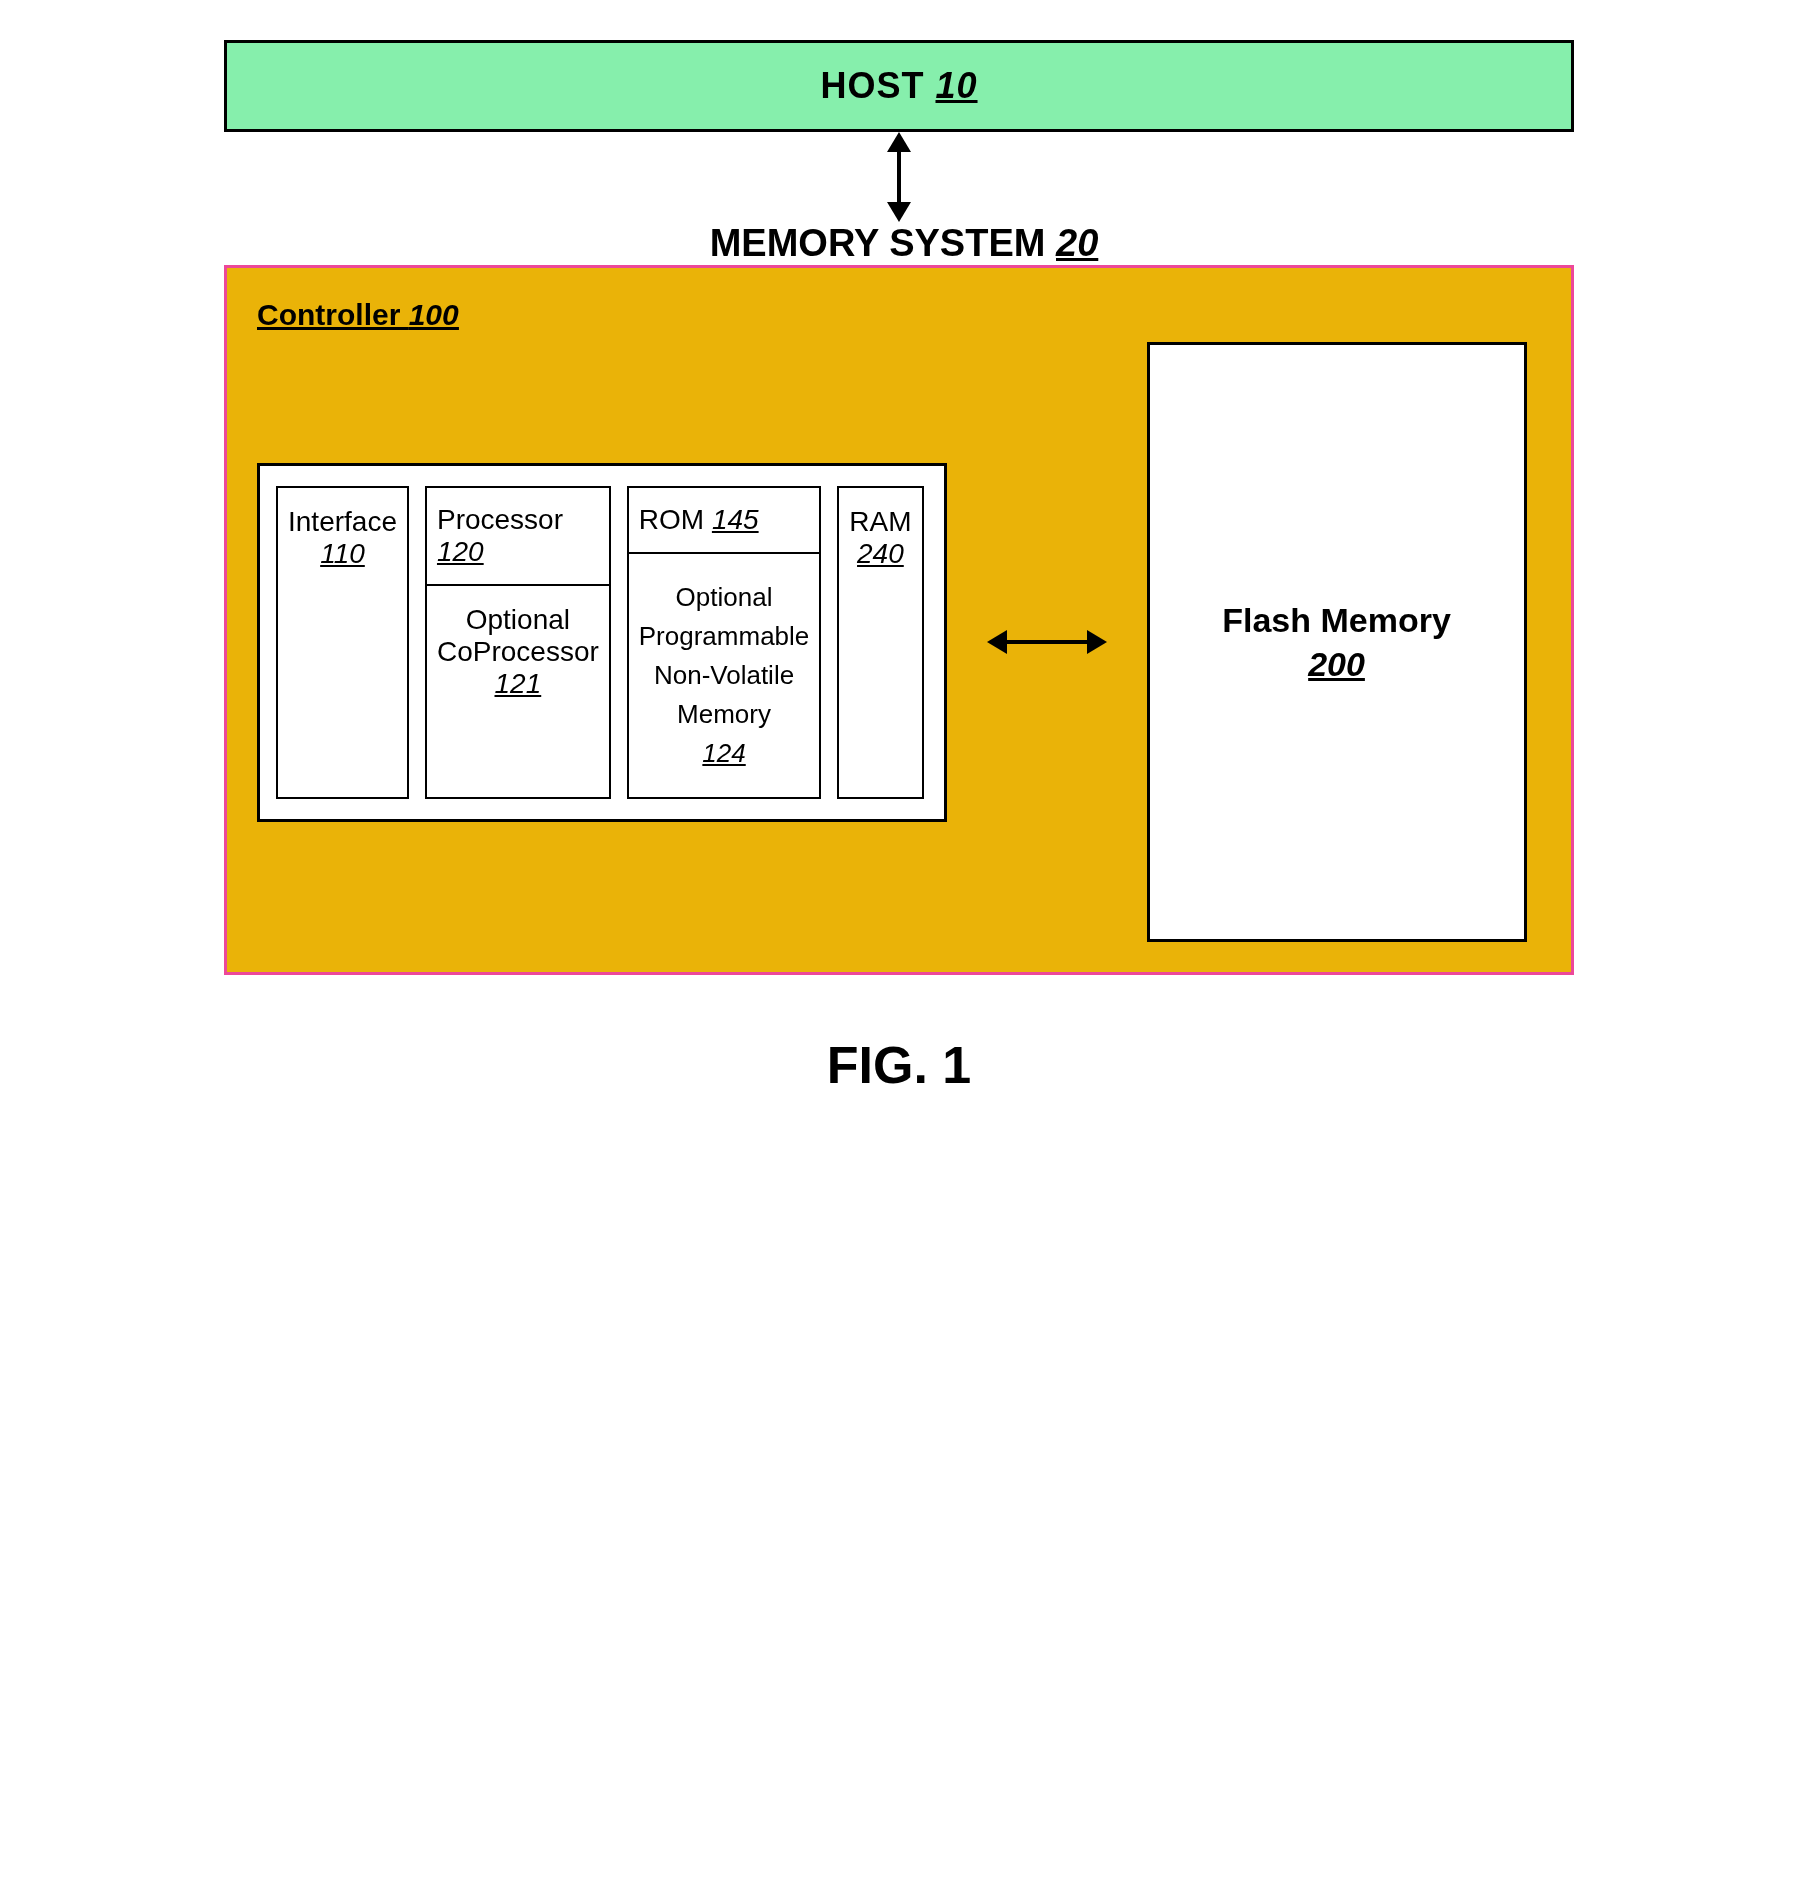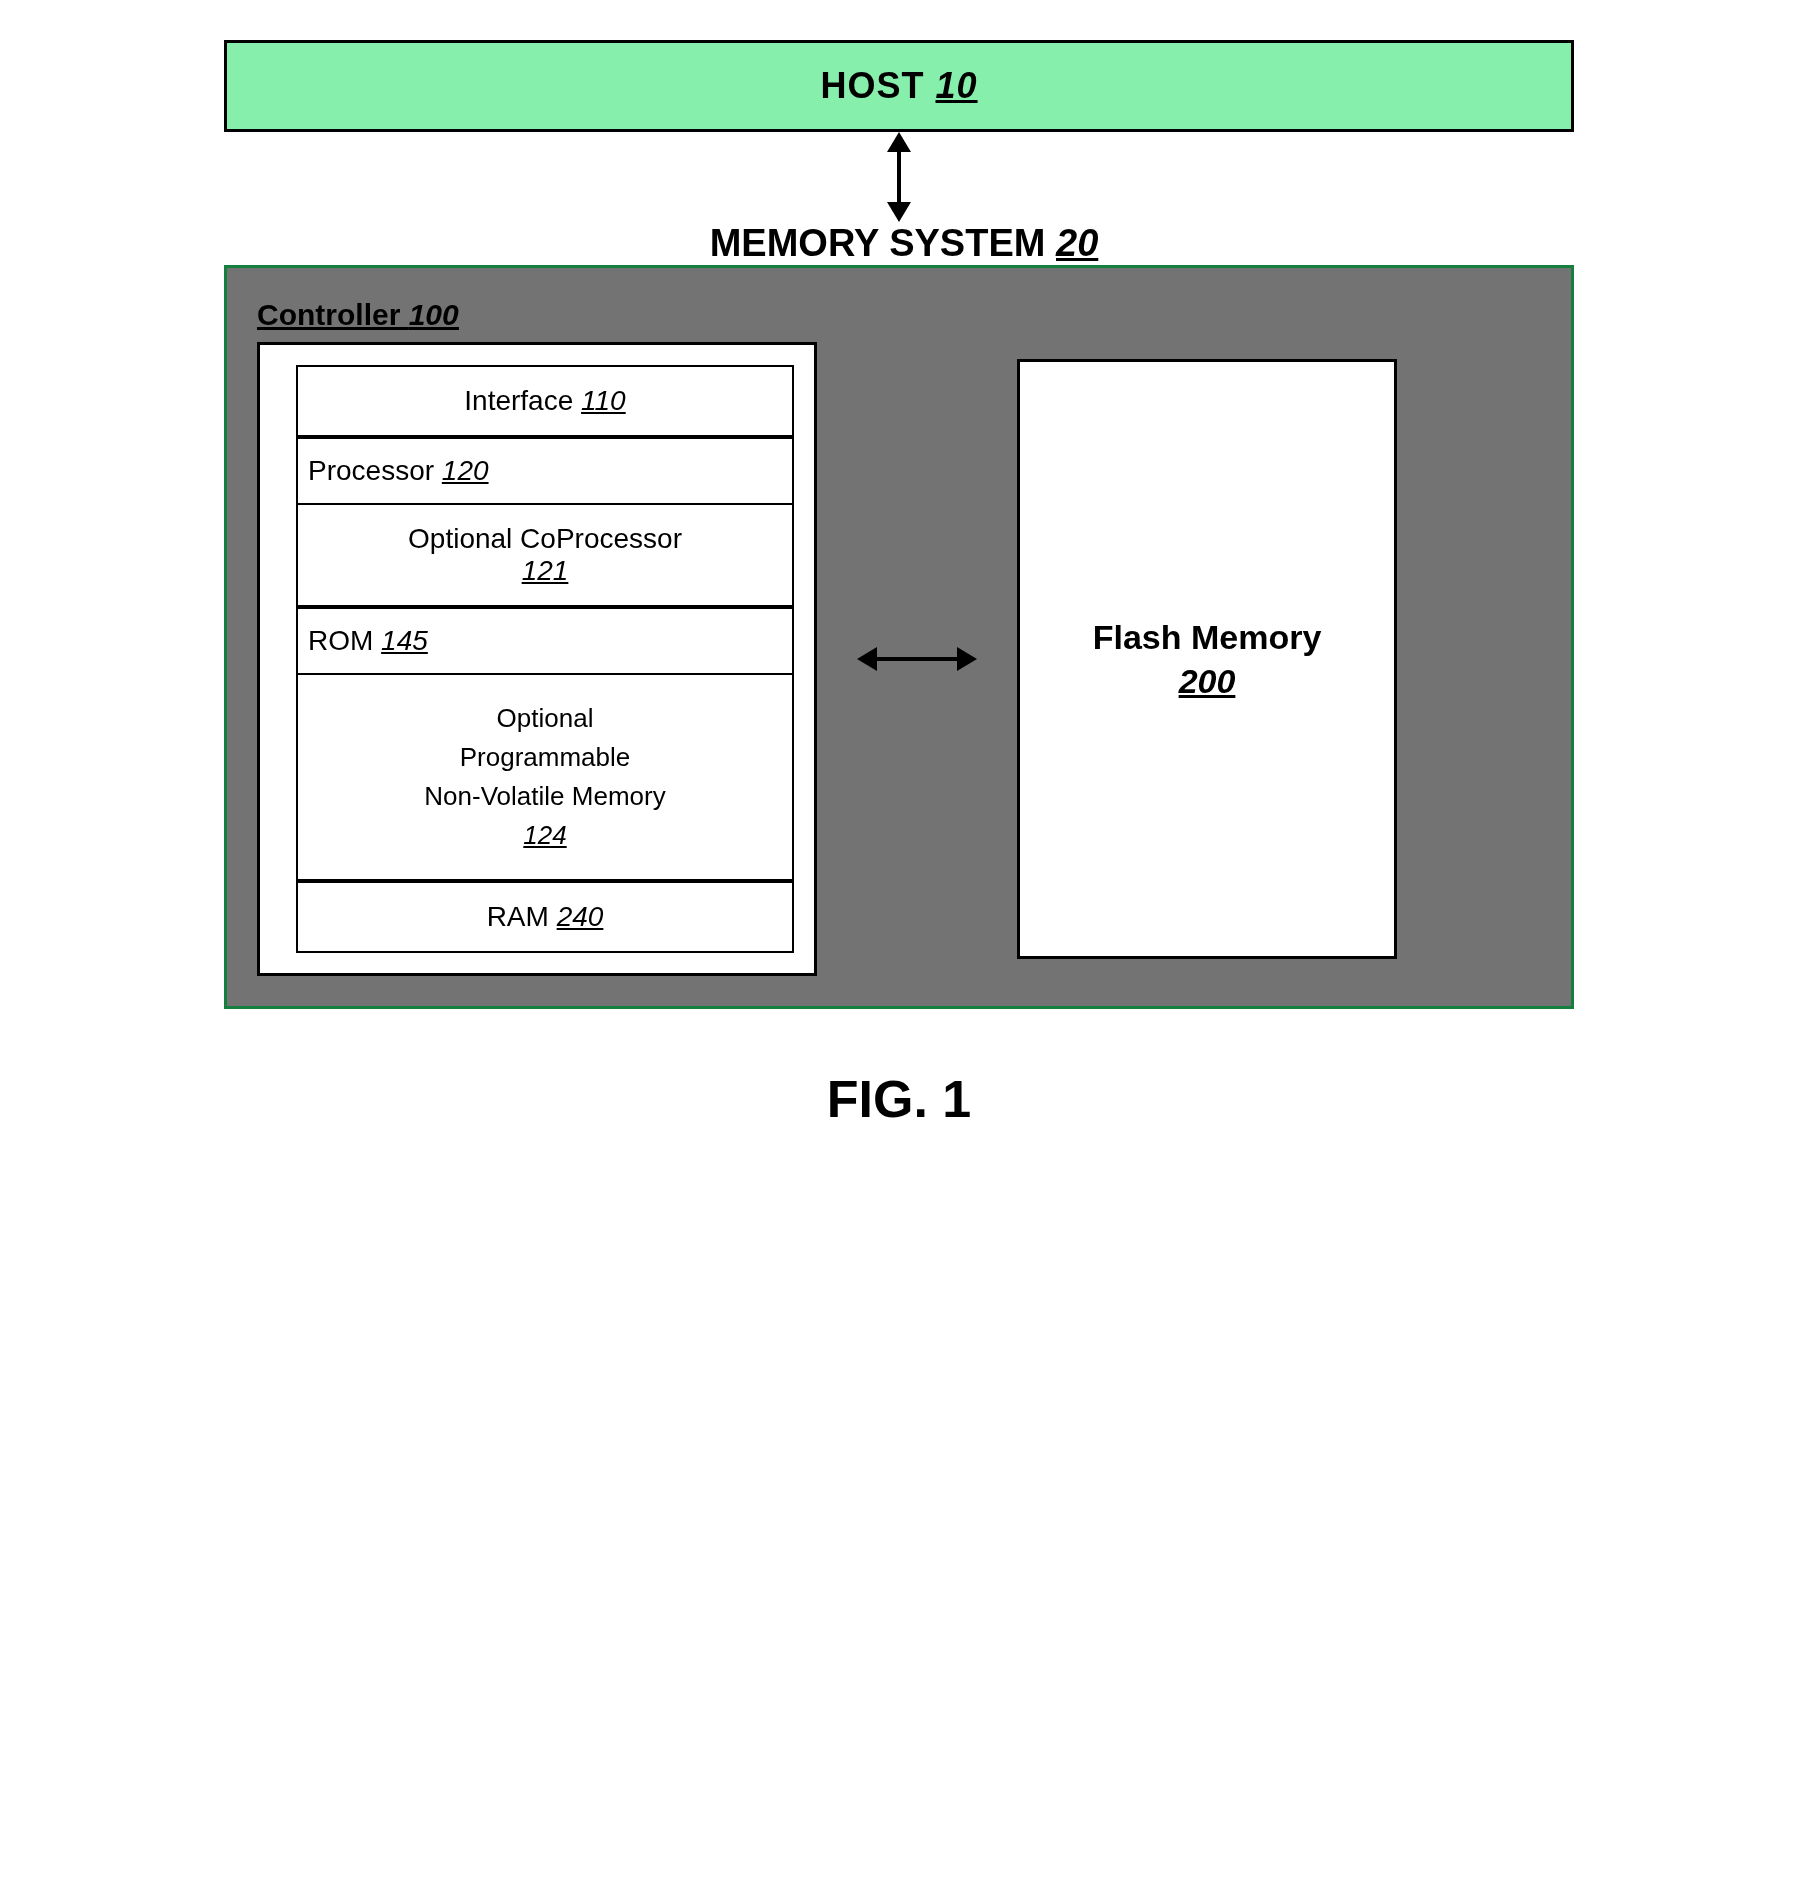--- a/index.html
+++ b/index.html
@@ -75,23 +75,23 @@
     .memory-system-label {
       font-size: 38px;
       font-weight: bold;
       padding-left: 10px;
       margin-bottom: 0px;
       align-self: center;
     }
 
     .memory-system-box {
       width: 100%;
-      border: 3px solid #15803d;
+      border: 3px solid #ec4899;
       padding: 30px 30px 30px 30px;
-      background: #737373;
+      background: #eab308;
       position: relative;
     }
 
     
     .controller-label {
       font-size: 30px;
       font-weight: bold;
       margin-bottom: 10px;
     }
 
@@ -103,25 +103,25 @@
     .memory-system-inner {
       display: flex;
       flex-direction: row;
       gap: 40px;
       align-items: center;
     }
 
     
     .controller-box {
       border: 3px solid #000;
-      padding: 20px 20px 20px 36px;
+      padding: 20px 20px 20px 16px;
       flex: 0 0 560px;
       display: flex;
-      flex-direction: column;
-      gap: 0;
+      flex-direction: row;
+      gap: 16px;
       background: #fff;
     }
 
     
     .component-box {
       border: 2px solid #000;
       text-align: center;
       padding: 18px 10px;
       font-size: 28px;
       background: #fff;

